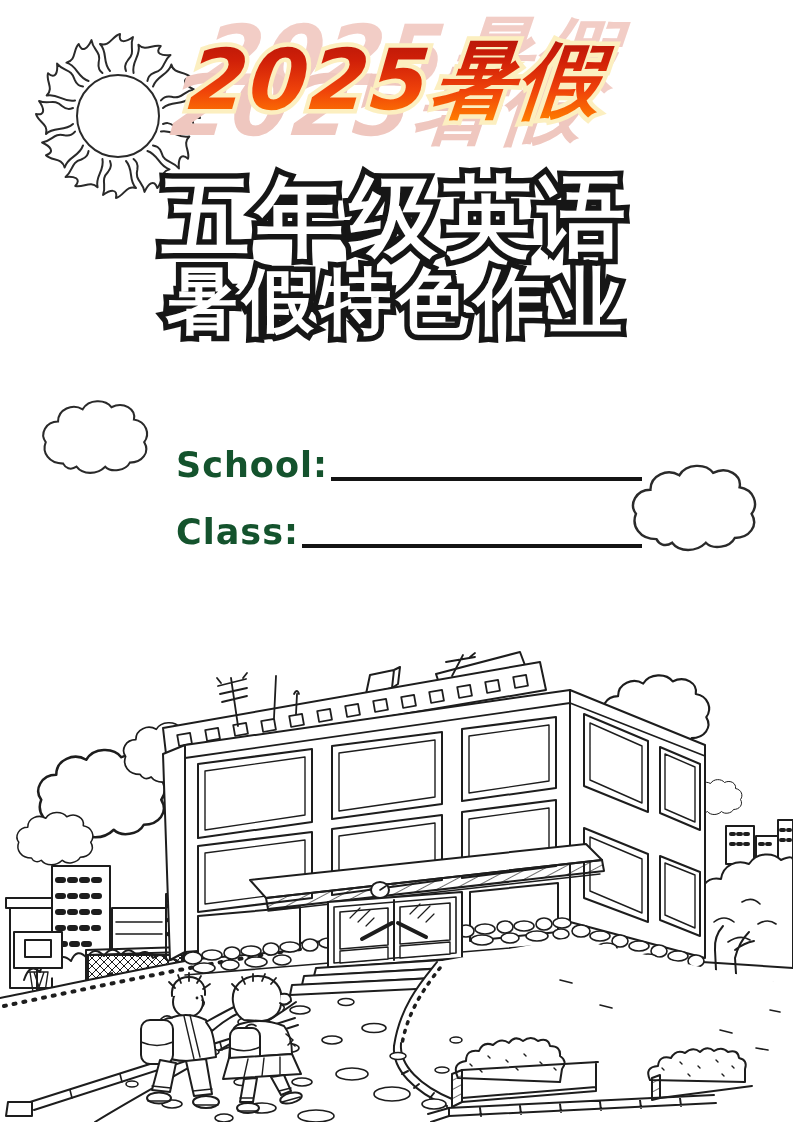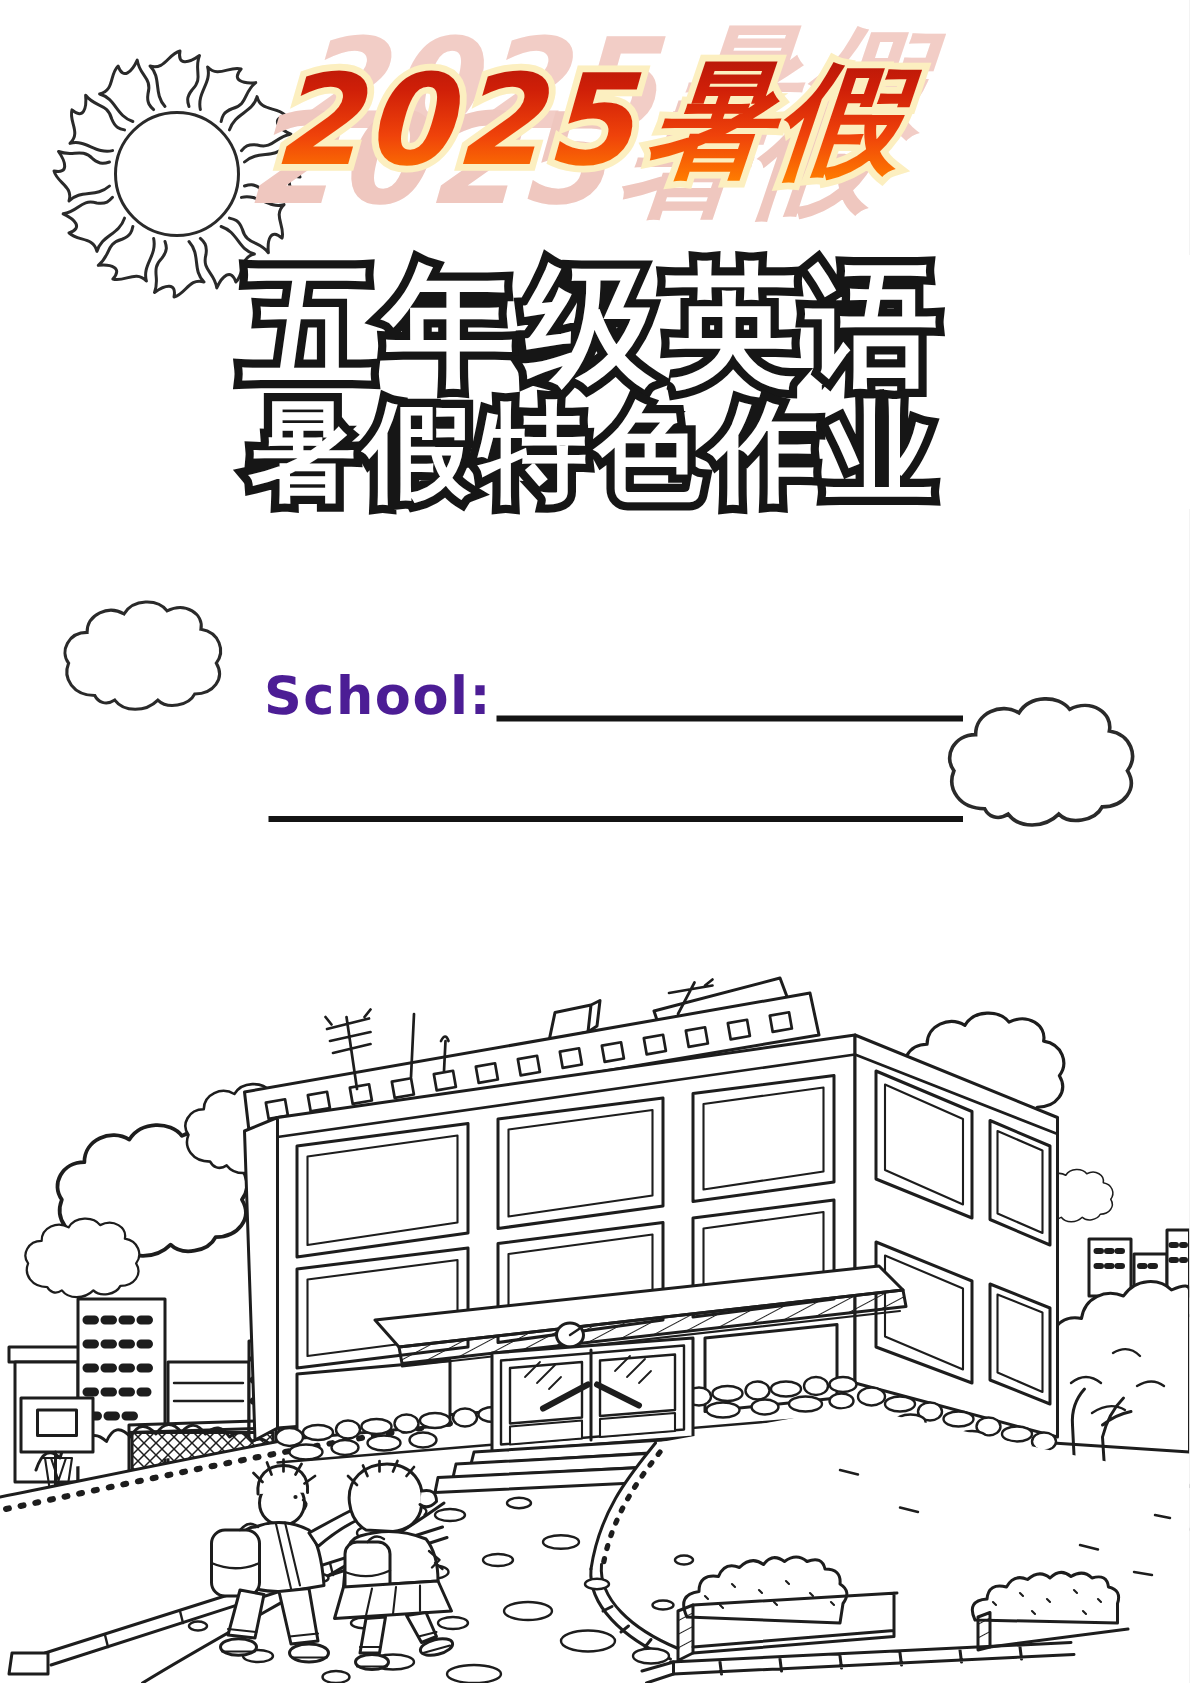--- a/index.html
+++ b/index.html
@@ -19,21 +19,21 @@
   
   .bubble{position:absolute;left:0;width:793px;text-align:center;font-weight:bold;white-space:nowrap;}
   .bubble .stroke{position:absolute;left:0;right:0;top:0;color:#161616;-webkit-text-stroke:11px #161616;}
   .bubble .fill{position:relative;color:#ffffff;}
   .headline-1{top:158px;font-size:88px;letter-spacing:6px;}
   .headline-2{top:254px;font-size:72px;letter-spacing:5px;}
 
   
   .fields{position:absolute;left:176px;top:438px;width:466px;}
   .field-row{display:flex;align-items:flex-end;height:47px;margin-bottom:20px;
-             font-size:35px;font-weight:bold;color:#4c1d95;letter-spacing:1px;}
+             font-size:35px;font-weight:bold;color:#14532d;letter-spacing:1px;}
   .field-label{white-space:nowrap;}
   .field-line{flex:1;border-bottom:4px solid #141414;margin:0 0 4px 3px;height:1px;}
   .field-row.wide{width:486px;}
 
   .art{position:absolute;}
 </style>
 </head>
 <body>
 
 <div class="page">
@@ -104,20 +104,21 @@
   <svg class="art" style="left:624px;top:462px" width="142" height="94" viewBox="0 0 116 78">
     <path d="M26,64 C12,64 5,53 9,43 C3,35 9,23 21,23 C21,11 35,5 45,11 C51,1 67,1 73,9 C85,3 97,11 95,21 C107,23 111,35 105,43 C111,53 103,63 91,63 C87,71 73,73 67,67 C59,75 45,75 39,67 C33,71 28,68 26,64 Z" fill="#fff" stroke="#2a2a2a" stroke-width="2"></path>
   </svg>
 
   <div class="fields">
     <div class="field-row">
       <span class="field-label">School:</span>
       <span class="field-line"></span>
     </div>
     <div class="field-row">
+      <span class="field-label">Class:</span>
       <span class="field-line"></span>
     </div>
   </div>
 
   <svg class="art" style="left:0;top:650px" width="793" height="472" viewBox="0 0 793 472">
     <defs>
       <pattern id="hatch" width="8" height="8" patternUnits="userSpaceOnUse" patternTransform="rotate(62)">
         <line x1="0" y1="0" x2="0" y2="8" stroke="#1d1d1d" stroke-width="1.3"></line>
       </pattern>
       <pattern id="net" width="8" height="8" patternUnits="userSpaceOnUse">

